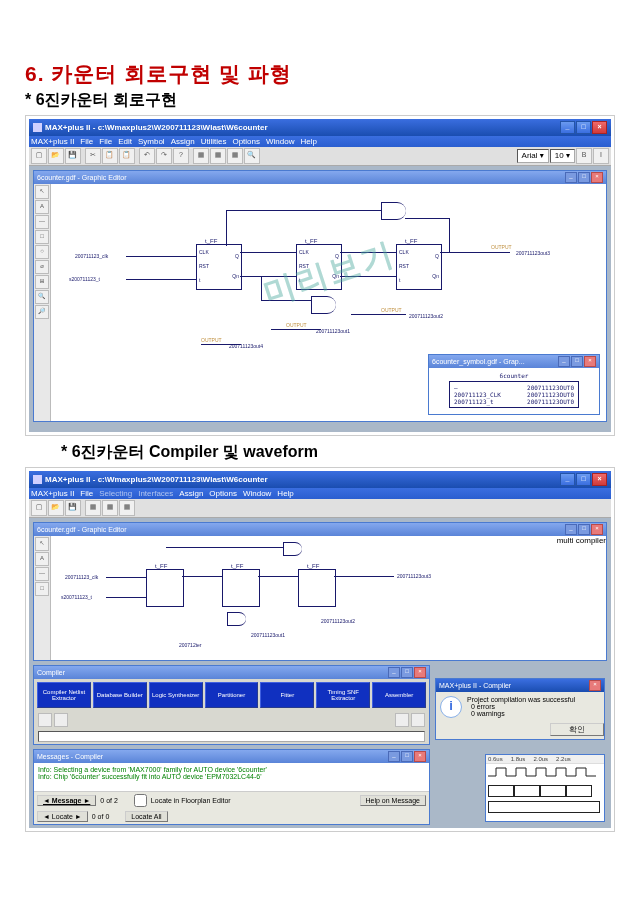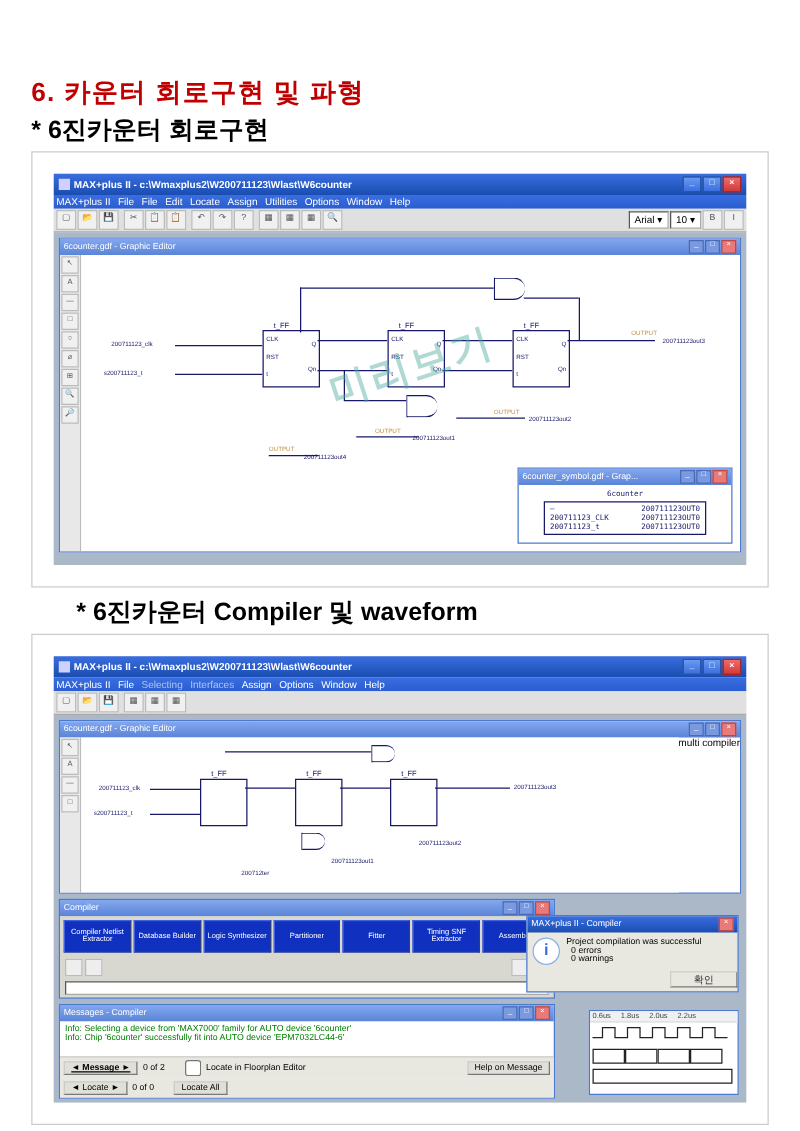--- a/index.html
+++ b/index.html
@@ -12,27 +12,27 @@
   }
   .heading {
     color: #c00000;
     font-size: 21px;
     font-weight: bold;
     margin: 40px 0 2px 0;
     letter-spacing: 1px;
   }
   .subheading {
     color: #000;
-    font-size: 20px;
+    font-size: 16px;
     font-weight: bold;
     margin: 0 0 4px 0;
   }
   .outer-frame {
     border: 1px solid #ccc;
-    padding: 17px;
+    padding: 3px;
     background: #fff;
   }
   
   .app {
     background: #e8e8e8;
     font-size: 8px;
     font-family: Tahoma, Arial, sans-serif;
   }
   .titlebar {
     background: linear-gradient(#3a6ee0, #1a4db0);
@@ -370,21 +370,21 @@
         <span class="win-btn">□</span>
         <span class="win-btn close">×</span>
       </span>
     </div>
 
     <div class="menubar">
       <span class="menu-item">MAX+plus II</span>
       <span class="menu-item">File</span>
       <span class="menu-item">File</span>
       <span class="menu-item">Edit</span>
-      <span class="menu-item">Locate</span>
+      <span class="menu-item">Symbol</span>
       <span class="menu-item">Assign</span>
       <span class="menu-item">Utilities</span>
       <span class="menu-item">Options</span>
       <span class="menu-item">Window</span>
       <span class="menu-item">Help</span>
     </div>
 
     <div class="toolbar">
       <span class="tool-btn">▢</span>
       <span class="tool-btn">📂</span>

